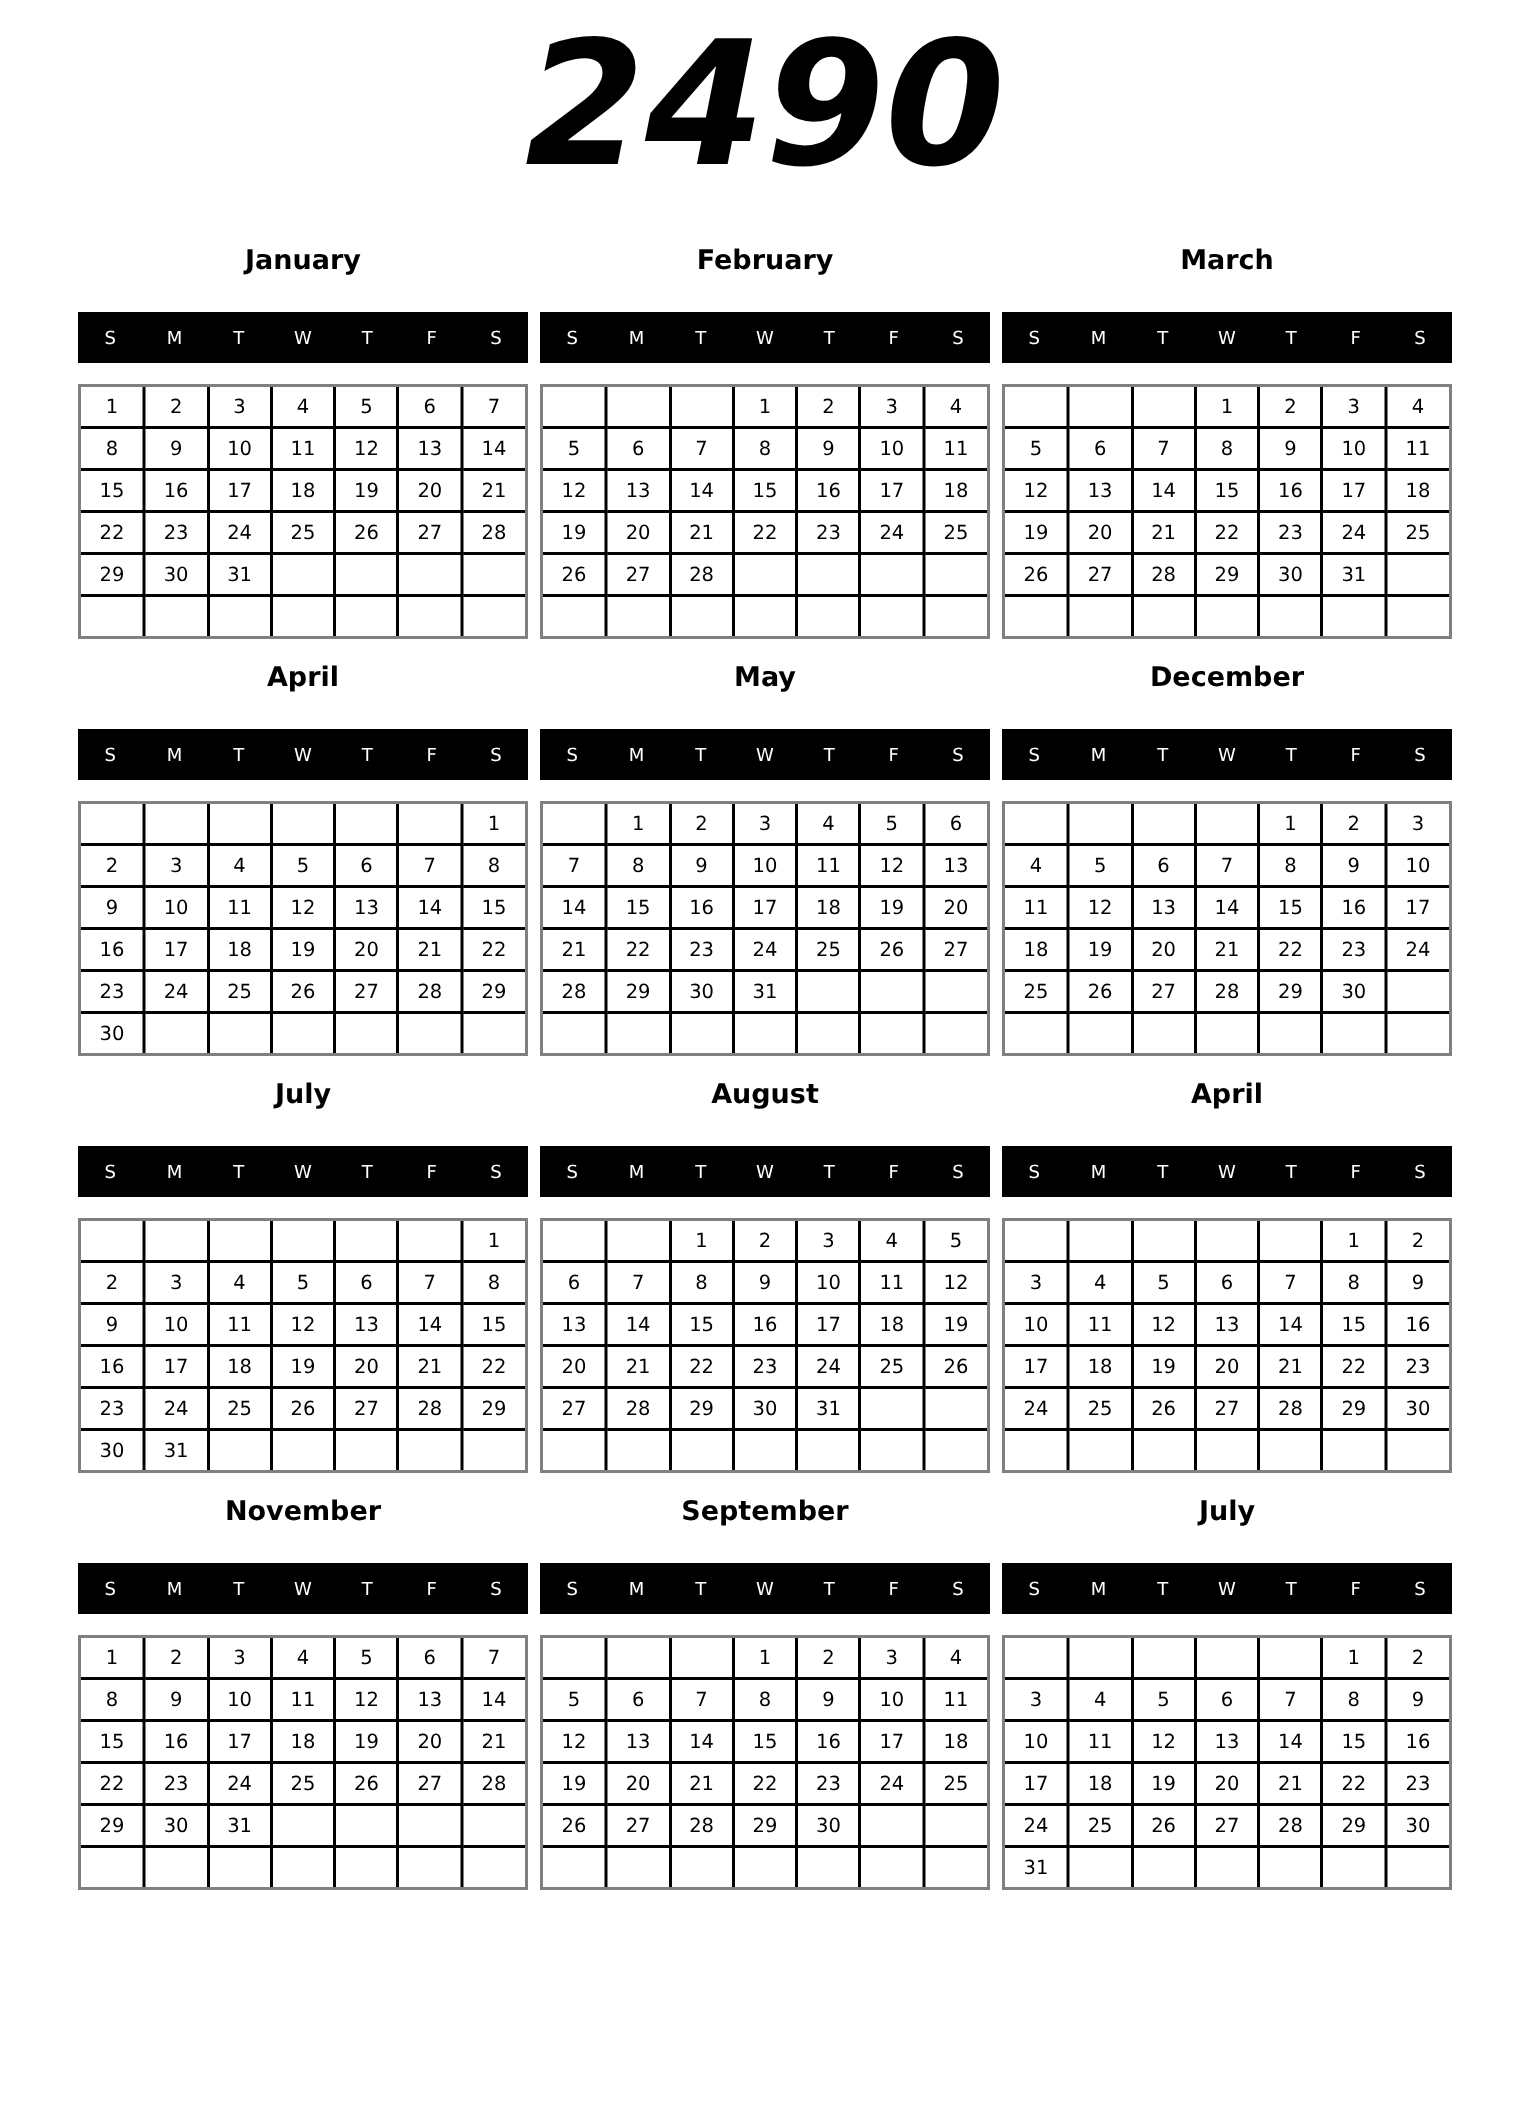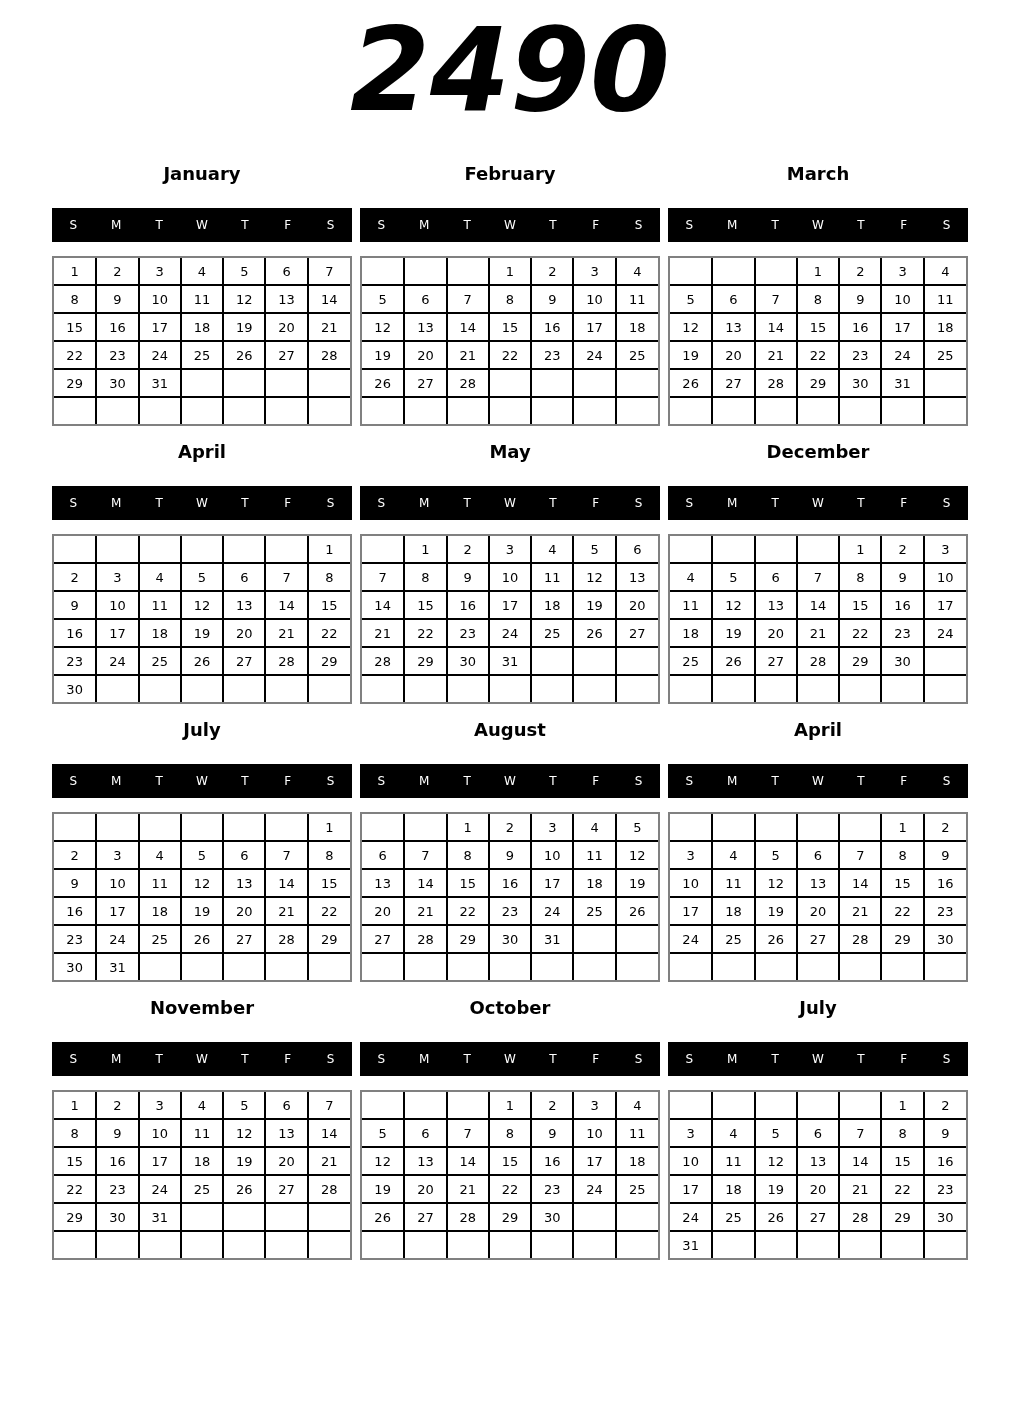--- a/index.html
+++ b/index.html
@@ -805,21 +805,21 @@
                 <td></td>
                 <td></td>
                 <td></td>
               </tr>
             </tbody>
       </table>
     </div>
   </section>
 
   <section class="month">
-    <h2 class="month-name">October</h2>
+    <h2 class="month-name">September</h2>
     <div class="dow">
           <span class="dow-cell">S</span>
           <span class="dow-cell">M</span>
           <span class="dow-cell">T</span>
           <span class="dow-cell">W</span>
           <span class="dow-cell">T</span>
           <span class="dow-cell">F</span>
           <span class="dow-cell">S</span>
         </div>
     <div class="gridwrap">

